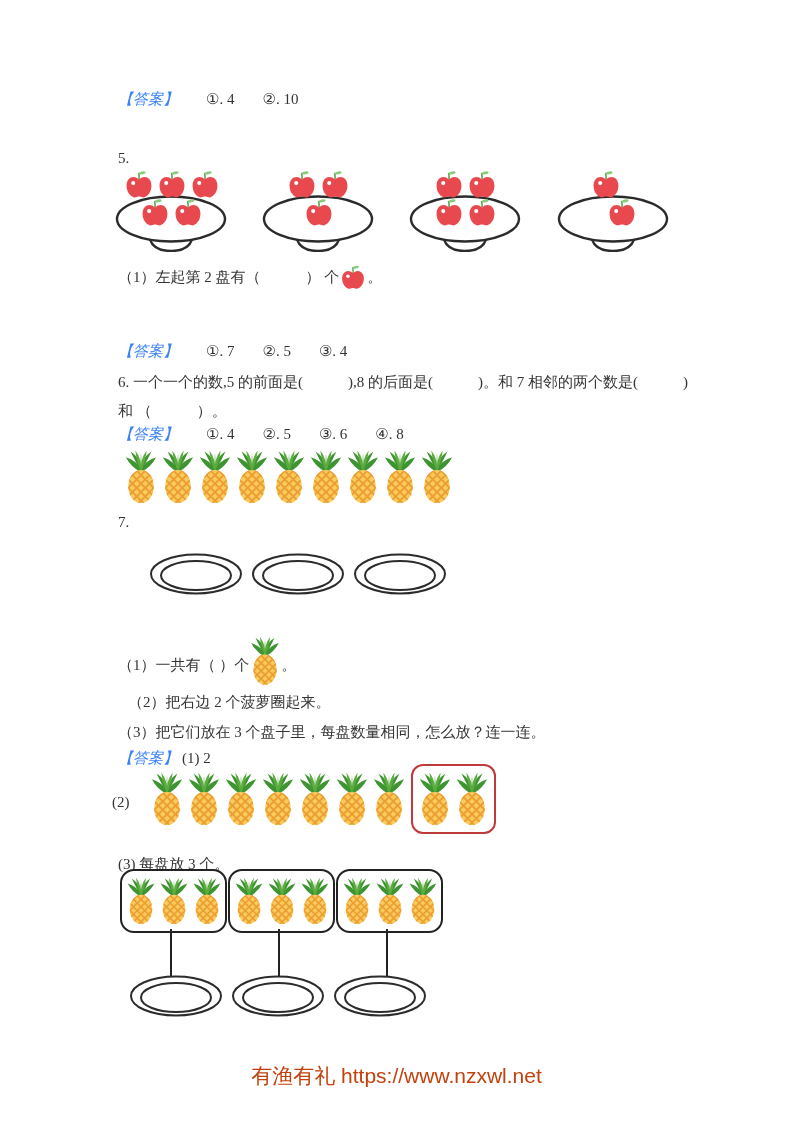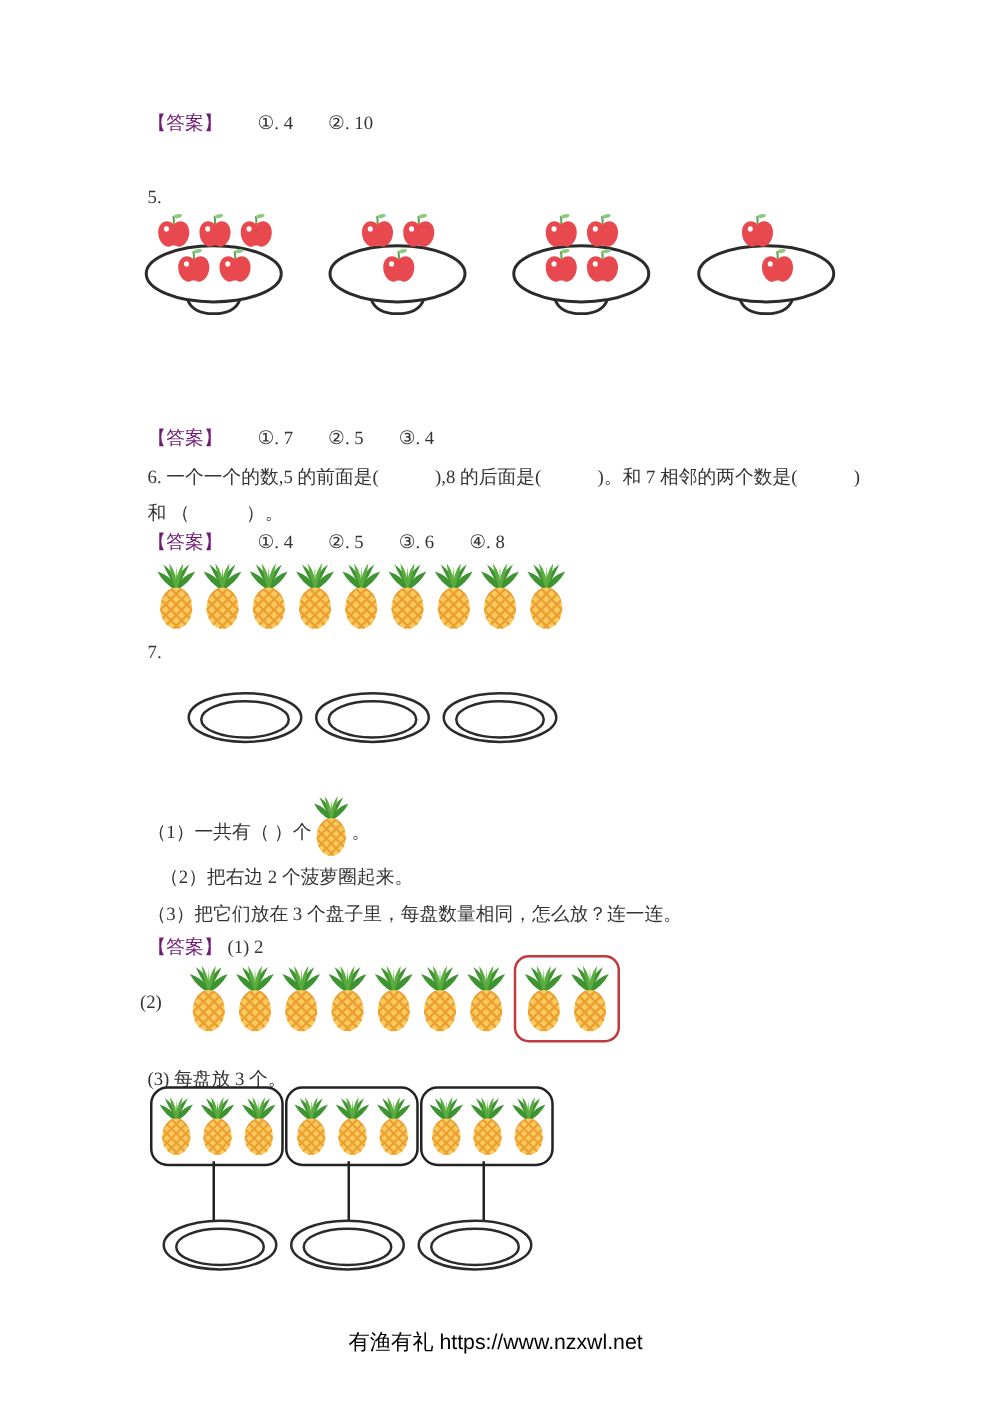--- a/index.html
+++ b/index.html
@@ -1,21 +1,21 @@
 <!DOCTYPE html>
 <html><head>
 <meta charset="utf-8">
 <style>
   html,body{margin:0;padding:0;background:#fff;}
   .page{position:relative;width:793px;height:1122px;background:#ffffff;overflow:hidden;
         font-family:"Liberation Serif","DejaVu Serif",serif;color:#333;font-size:15px;}
   .qline{position:absolute;line-height:26px;white-space:nowrap;}
   .qnum{position:absolute;line-height:22px;}
   .ans-row{position:absolute;display:flex;gap:28px;line-height:22px;white-space:nowrap;}
-  .ans-label{color:#701a75;}
+  .ans-label{color:#3b82f6;font-style:italic;}
   .ans-tight{gap:4px;}
   .apple-inline{vertical-align:-9px;}
   .pine-inline{vertical-align:-16px;}
   
   .plate-group{position:absolute;width:115px;height:84px;}
   .plate-svg{position:absolute;left:0;bottom:0;width:115px;height:57px;}
   .apple-rows{position:absolute;top:0;left:0;right:0;}
   .apple-row{display:flex;justify-content:center;gap:1px;height:32px;}
   .apple-row.bottom{margin-top:-4px;}
   .plate-group[data-plate="3"] .apple-row.top{transform:translateX(-8px);}
@@ -23,21 +23,21 @@
   
   .pine-row{position:absolute;display:flex;gap:3px;align-items:center;}
   .circle-red{display:flex;gap:3px;border:2px solid #c0393b;border-radius:12px;
               padding:4px 5px;margin-left:2px;}
   
   .group-box{position:absolute;width:103px;height:60px;border:2px solid #222;
              border-radius:14px;display:flex;justify-content:center;align-items:center;gap:3px;background:#fff;}
   .connector{position:absolute;width:2px;height:48px;background:#222;}
   .dish{position:absolute;width:96px;height:44px;}
   .footer{position:absolute;top:1062px;left:0;width:100%;text-align:center;
-          color:#000000;font-size:17px;font-family:"Liberation Sans","DejaVu Sans",sans-serif;}
+          color:#c2410c;font-size:21px;font-family:"Liberation Sans","DejaVu Sans",sans-serif;}
 </style>
 </head>
 <body>
 
 <svg width="0" height="0" style="position:absolute" aria-hidden="true">
   <defs>
     <clipPath id="pineclip">
         <ellipse cx="18" cy="39" rx="13.5" ry="17.5"></ellipse>
       </clipPath>
     <symbol id="sym-apple" viewBox="0 0 36 36">
@@ -171,20 +171,25 @@
           </svg>
 </div>
         <div class="apple-row bottom">
   <svg width="32" height="32" viewBox="0 0 36 36">
             <use href="#sym-apple"></use>
           </svg>
 </div>
       </div>
   </div>
 
+  <div class="qline" style="left:118px;top:263px">
+    <span>（1）左起第 2 盘有（　　　） 个</span><svg class="apple-inline" width="28" height="28" viewBox="0 0 36 36">
+        <use href="#sym-apple"></use>
+      </svg><span>。</span>
+  </div>
 
   <div class="ans-row" style="left:118px;top:340px">
     <span class="ans-label">【答案】</span>
     <span>①. 7</span>
     <span>②. 5</span>
     <span>③. 4</span>
   </div>
 
   <div class="qline" style="left:118px;top:369px">6.  一个一个的数,5 的前面是(　　　),8 的后面是(　　　)。和 7 相邻的两个数是(　　　)</div>
   <div class="qline" style="left:118px;top:398px">和 （　　　）。</div>

